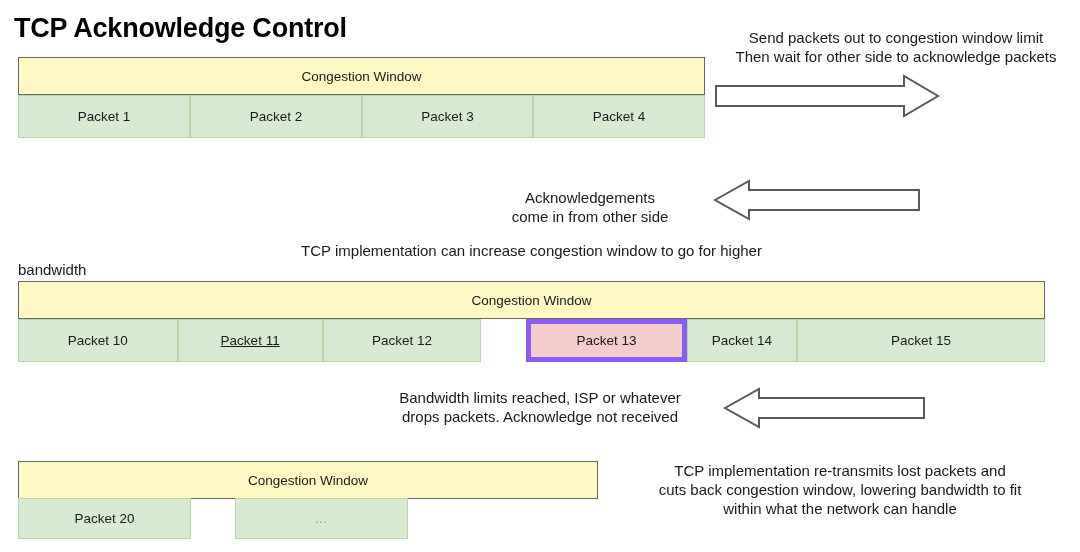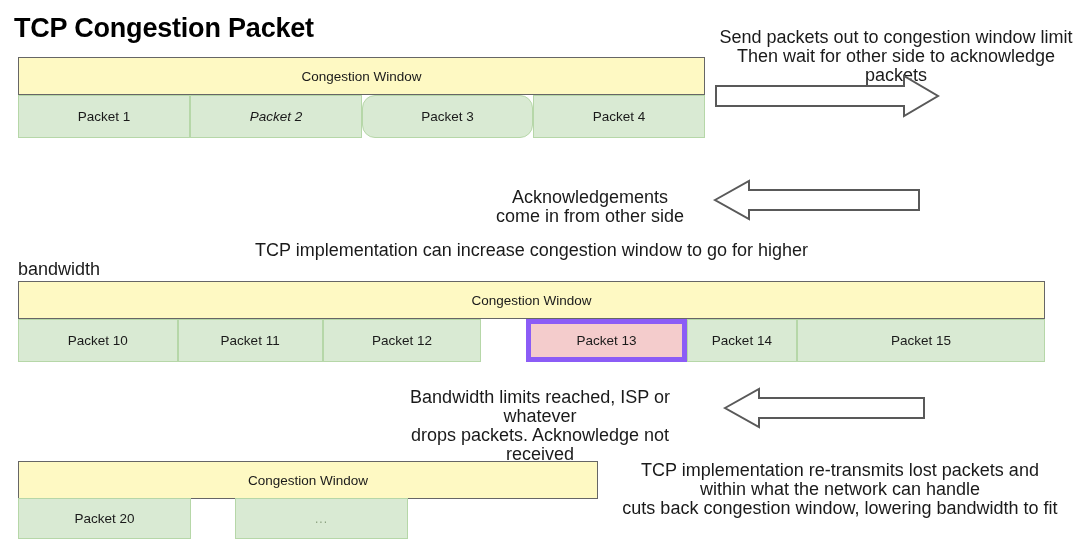--- a/index.html
+++ b/index.html
@@ -26,43 +26,43 @@
     box-sizing:border-box;
     display:flex;align-items:center;justify-content:center;
     font-size:13.5px;color:#1a1a1a;
     background:#d9ead3;border:1px solid #b6d7a8;text-align:right;
   }
   .packet-cell.lost{background:#f4cccc;border:5px solid #8b5cf6;margin-left:45px;}
   .packet-cell.ellipsis{color:#8aa07e;letter-spacing:1px;font-size:12px;}
 
   
   .note{
-    font-size:18px;line-height:19px;text-align:center;color:#1a1a1a;
+    font-size:15px;line-height:19px;text-align:center;color:#1a1a1a;
   }
 
   .arrow-wrap{pointer-events:none;}
   svg{display:block;overflow:visible;}
 </style>
 </head>
 <body>
 
-<div class="abs" id="page-title">TCP Congestion Packet</div>
+<div class="abs" id="page-title">TCP Acknowledge Control</div>
 
 <div class="abs window-bar" style="left:18px;top:57px;width:687px;height:38px;">
   <span>Congestion Window</span>
 </div>
 
 <div class="abs packet-row" style="left:18px;top:95px;width:687px;height:43px;">
   <div class="packet-cell" style="width:172px;">
     <span>Packet 1</span>
   </div>
-  <div class="packet-cell" style="width:172px;font-style:italic;">
+  <div class="packet-cell" style="width:172px;">
     <span>Packet 2</span>
   </div>
-  <div class="packet-cell" style="width:171px;border-radius:13px;">
+  <div class="packet-cell" style="width:171px;">
     <span>Packet 3</span>
   </div>
   <div class="packet-cell" style="width:172px;">
     <span>Packet 4</span>
   </div>
 </div>
 
 <div class="abs note" style="left:716px;top:28px;width:360px;">
   <div>Send packets out to congestion window limit</div>
   <div>Then wait for other side to acknowledge packets</div>
@@ -91,21 +91,21 @@
 </div>
 
 <div class="abs window-bar" style="left:18px;top:281px;width:1027px;height:38px;">
   <span>Congestion Window</span>
 </div>
 
 <div class="abs packet-row" style="left:18px;top:319px;width:1027px;height:43px;border-radius:15px;">
   <div class="packet-cell" style="width:172px;">
     <span>Packet 10</span>
   </div>
-  <div class="packet-cell" style="width:156px;">
+  <div class="packet-cell" style="width:156px;text-decoration:underline;">
     <span>Packet 11</span>
   </div>
   <div class="packet-cell" style="width:171px;">
     <span>Packet 12</span>
   </div>
   <div class="packet-cell lost" style="width:172px;">
     <span>Packet 13</span>
   </div>
   <div class="packet-cell" style="width:119px;">
     <span>Packet 14</span>
@@ -134,15 +134,15 @@
   <div class="packet-cell" style="width:173px;">
     <span>Packet 20</span>
   </div>
   <div class="packet-cell ellipsis" style="width:173px;">
     <span>...</span>
   </div>
 </div>
 
 <div class="abs note" style="left:610px;top:461px;width:460px;">
   <div>TCP implementation re-transmits lost packets and</div>
+  <div>cuts back congestion window, lowering bandwidth to fit</div>
   <div>within what the network can handle</div>
-  <div>cuts back congestion window, lowering bandwidth to fit</div>
 </div>
 
 </body></html>

